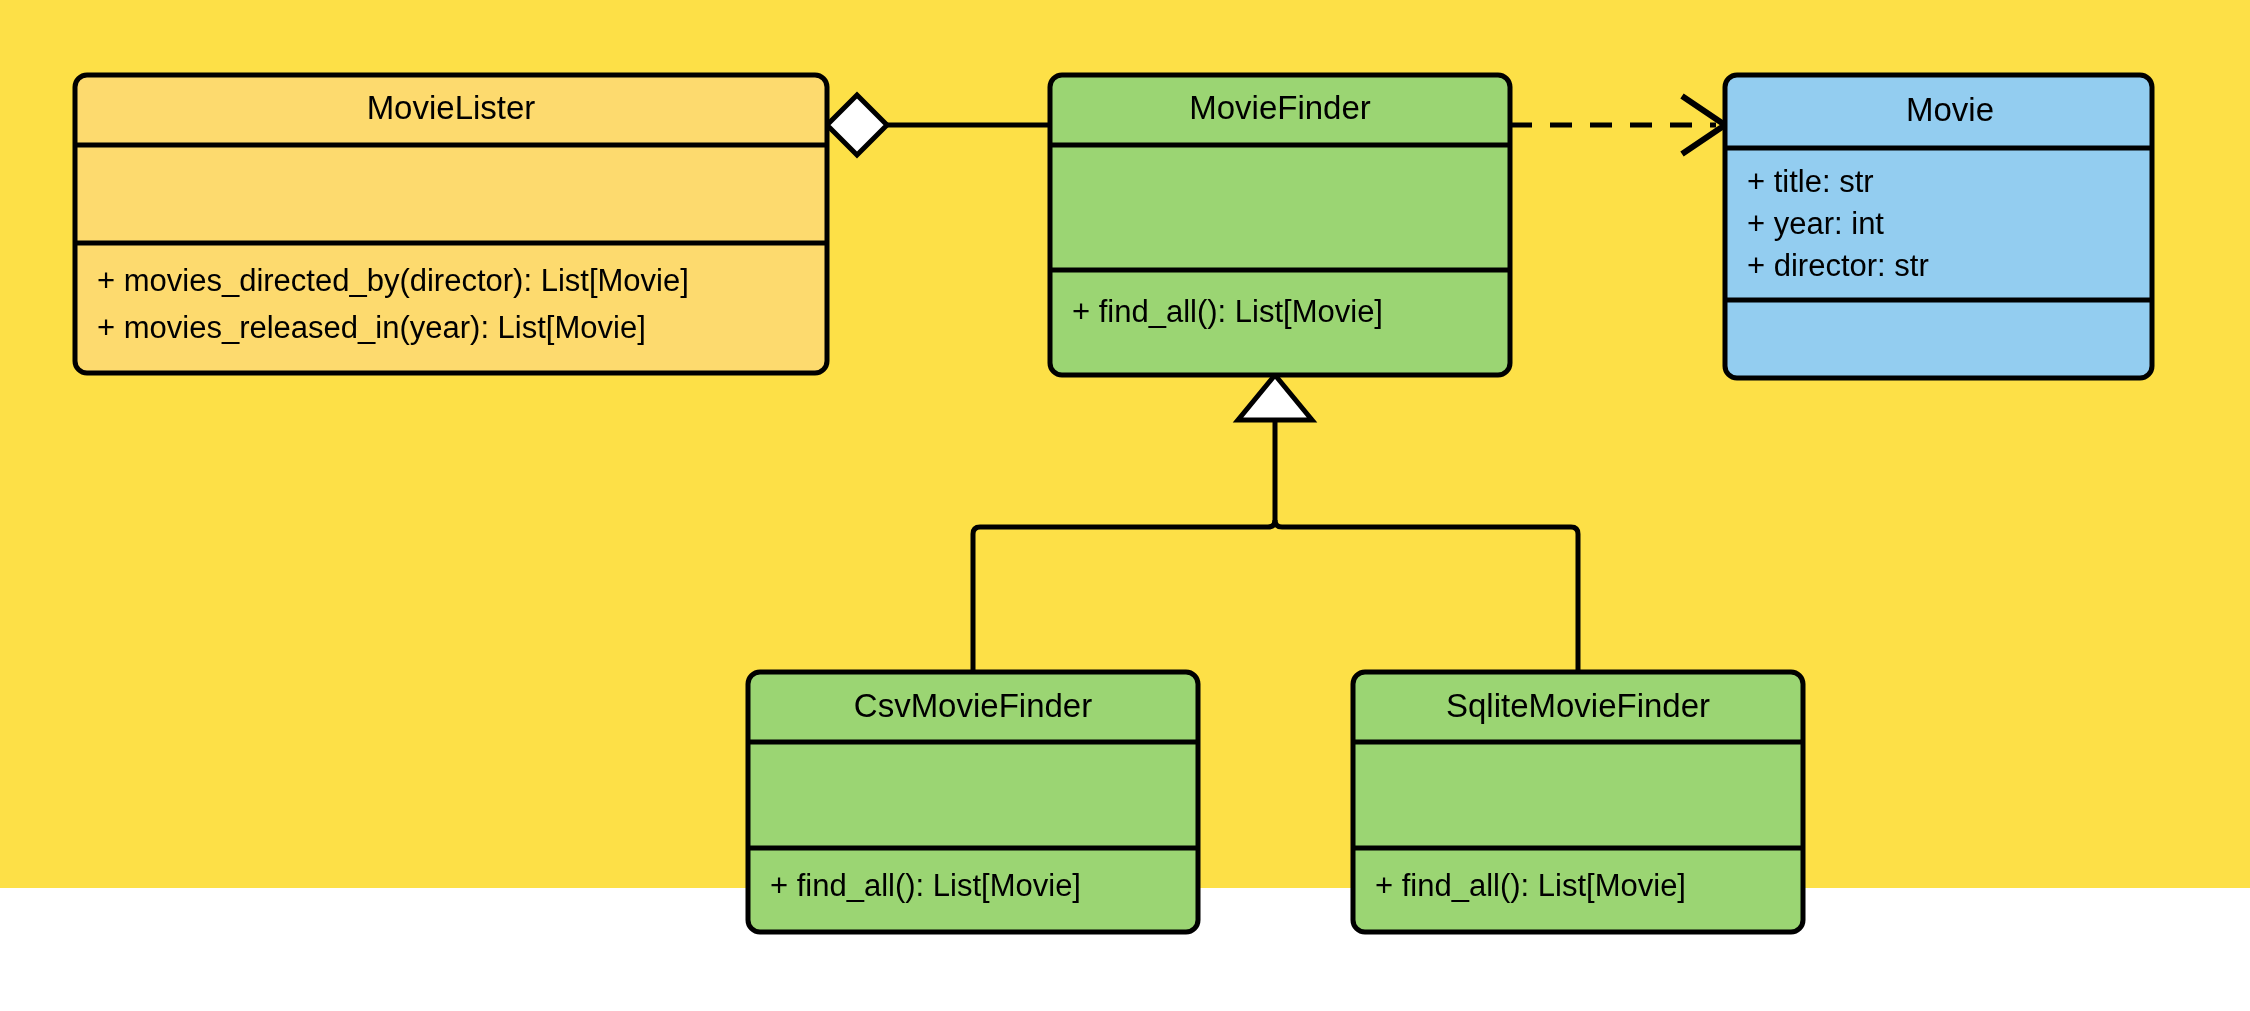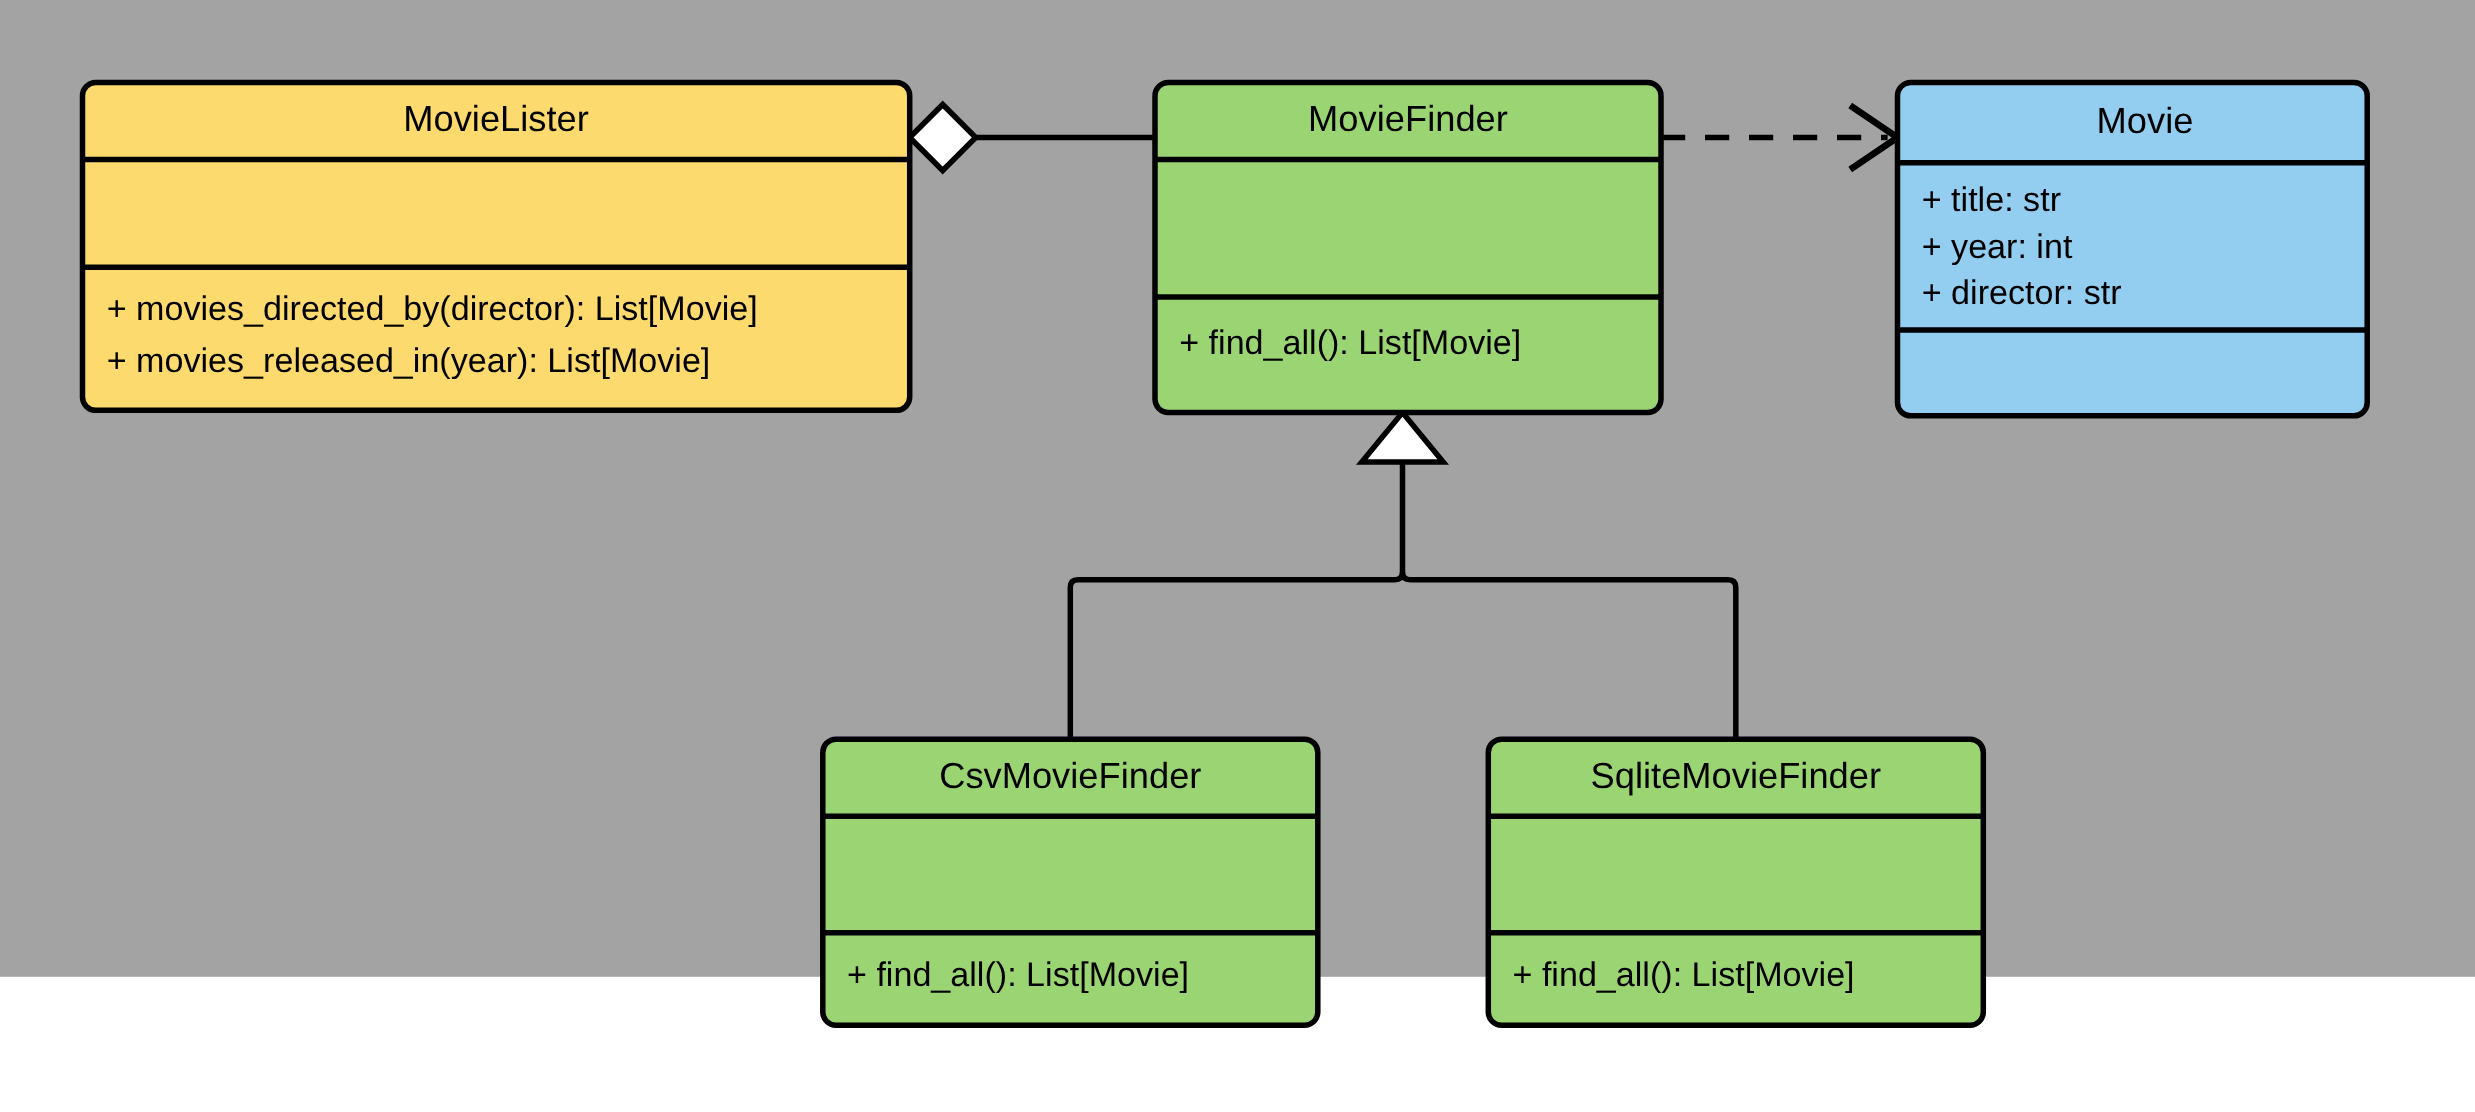--- a/index.html
+++ b/index.html
@@ -10,21 +10,21 @@
   body {
     width: 2250px;
     height: 1011px;
     overflow: hidden;
     font-family: "Liberation Sans", sans-serif;
   }
   #diagram-root {
     position: relative;
     width: 2250px;
     height: 888px;
-    background: #a3a3a3;
+    background: #fde047;
   }
   svg#uml-canvas {
     display: block;
     width: 2250px;
     height: 1011px;
   }
   .cls-box {
     stroke: #000000;
     stroke-width: 5;
   }

